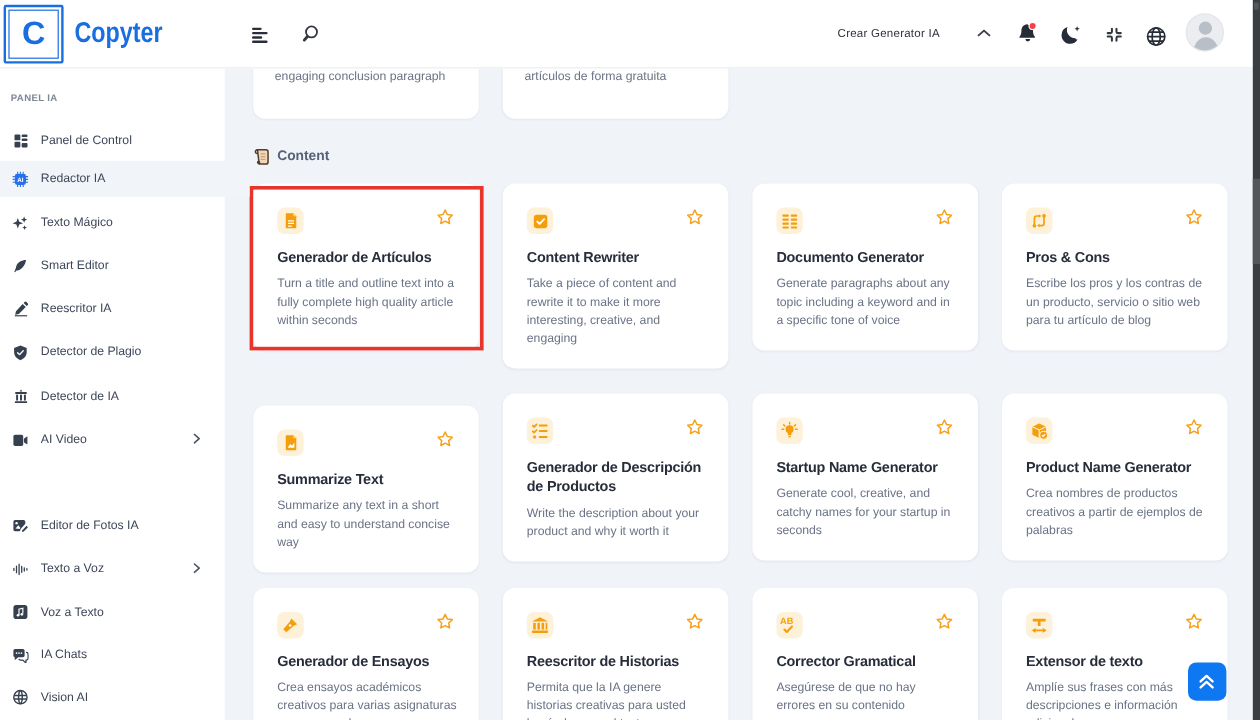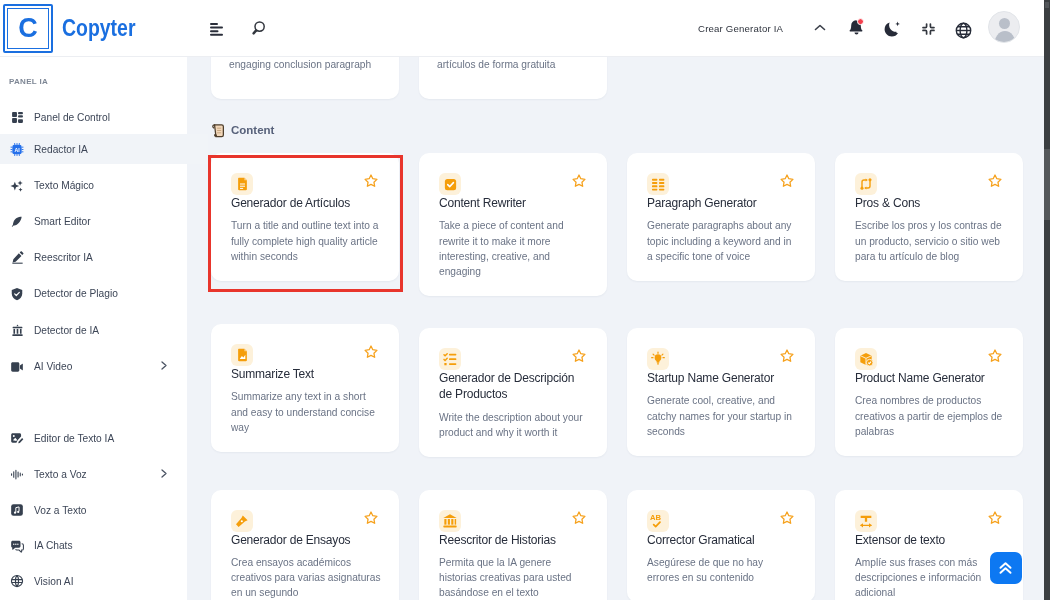--- a/index.html
+++ b/index.html
@@ -18,21 +18,21 @@
 .mi{position:absolute;left:0;width:208px;height:36px;display:flex;align-items:center;font-size:10.2px;color:#3d4657}
 .mi .mic{position:absolute;left:10px;width:14px;height:14px;display:flex;align-items:center;justify-content:center}
 .mi .ml{position:absolute;left:34px}
 .mi.active{background:#f1f4f8;height:30px}
 .mi .chev{position:absolute;left:161px;color:#525b6b;font-size:9px}
 
 main{position:absolute;left:187px;top:57px;width:857px;height:543px;background:#f0f3f8;overflow:hidden}
 .card{position:absolute;width:187.5px;background:#fff;border-radius:10px;box-shadow:0 1px 2px rgba(25,40,70,0.05);padding:20px 20px 16.5px}
 .crow{display:flex;justify-content:space-between;align-items:flex-start;height:22px}
 .chip{width:22px;height:22px;border-radius:6px;background:#fdf1da;display:flex;align-items:center;justify-content:center}
-.ctitle{font-size:12px;line-height:16.3px;font-weight:normal;color:#272d3b;letter-spacing:-0.2px;white-space:nowrap}
+.ctitle{margin-top:11px;font-size:12px;line-height:16.3px;font-weight:bold;color:#272d3b;letter-spacing:-0.2px;white-space:nowrap}
 .cdesc{margin-top:7px;font-size:10.2px;line-height:15.3px;color:#6a7385;white-space:nowrap}
 .pcard{position:absolute;width:187.5px;height:200px;top:-158.5px;background:#fff;border-radius:10px;box-shadow:0 1px 2px rgba(25,40,70,0.05)}
 .ptext{position:absolute;left:18px;bottom:26.5px;font-size:10.2px;line-height:15.3px;color:#6a7385}
 .sechead{position:absolute;left:24px;top:65.5px;display:flex;align-items:center}
 .sechead span{margin-left:6px;font-size:11.5px;font-weight:bold;color:#57617a}
 .redbox{position:absolute;left:20.5px;top:98px;width:195.5px;height:137px;border:3px solid #e8352c;z-index:3}
 
 .sbar{position:absolute;left:1044px;top:0;width:6px;height:600px;background:#3b3e41;z-index:9}
 .sbar .thumb{position:absolute;left:0;top:149px;width:6px;height:71px;background:#54575a}
 .sbar .stop{position:absolute;left:1px;top:2px;width:4px;height:6px;background:#53565a}
@@ -185,21 +185,21 @@
       </div>
   <div class="mi" style="top:363.0px">
         <span class="mic">
           <svg width="15" height="14" viewBox="0 0 24 24">
             <path d="M2 6.5C2 5.1 3.1 4 4.5 4h12C17.9 4 19 5.1 19 6.5v3L13 16l-2 4H4.5C3.1 20 2 18.9 2 17.5z" fill="#36404f"></path>
             <circle cx="6.5" cy="8.5" r="1.7" fill="#fff"></circle>
             <path d="M5 16l4-4.5 3 3.5-1 2z" fill="#fff"></path>
             <path d="M14.8 18.5l6-6.3 2 2-6 6.3-2.6.6z" fill="#36404f"></path>
           </svg>
         </span>
-        <span class="ml">Editor de Texto IA</span>
+        <span class="ml">Editor de Fotos IA</span>
       </div>
   <div class="mi" style="top:399.0px">
         <span class="mic">
           <svg width="14" height="13" viewBox="0 0 24 24">
             <g stroke="#36404f" stroke-width="2" stroke-linecap="round">
               <path d="M2 10.5v3M6 7v10M10 4v16M14 7.5v9M18 9.5v5M22 11v2"></path>
             </g>
           </svg>
         </span>
         <span class="ml">Texto a Voz</span>
@@ -306,21 +306,21 @@
                 <rect x="13.5" y="9" width="8" height="3" rx="1"></rect>
                 <rect x="13.5" y="14" width="8" height="3" rx="1"></rect>
                 <rect x="13.5" y="19" width="8" height="2.6" rx="1"></rect>
               </g>
             </svg>
           </span>
           <svg width="16" height="16" viewBox="0 0 24 24">
             <path d="M12 3l2.7 5.6 6.2.9-4.5 4.3 1.1 6.1L12 17l-5.5 2.9 1.1-6.1-4.5-4.3 6.2-.9z" fill="none" stroke="#f6a11c" stroke-width="1.9" stroke-linejoin="round"></path>
           </svg>
         </div>
-    <div class="ctitle">Paragraph Generator</div>
+    <div class="ctitle">Documento Generator</div>
     <div class="cdesc">Generate paragraphs about any<br>topic including a keyword and in<br>a specific tone of voice</div>
   </div>
   <div class="card" style="left:648px;top:96px">
     <div class="crow">
           <span class="chip">
             <svg width="16" height="16" viewBox="0 0 24 24">
               <g fill="none" stroke="#f59e0b" stroke-width="2.1" stroke-linecap="round">
                 <path d="M6 16V9c0-1.7 1.3-3 3-3h2.5"></path>
                 <path d="M18 8v7c0 1.7-1.3 3-3 3h-2.5"></path>
               </g>
@@ -331,21 +331,21 @@
               </g>
             </svg>
           </span>
           <svg width="16" height="16" viewBox="0 0 24 24">
             <path d="M12 3l2.7 5.6 6.2.9-4.5 4.3 1.1 6.1L12 17l-5.5 2.9 1.1-6.1-4.5-4.3 6.2-.9z" fill="none" stroke="#f6a11c" stroke-width="1.9" stroke-linejoin="round"></path>
           </svg>
         </div>
     <div class="ctitle">Pros &amp; Cons</div>
     <div class="cdesc">Escribe los pros y los contras de<br>un producto, servicio o sitio web<br>para tu artículo de blog</div>
   </div>
-  <div class="card" style="left:24px;top:267px">
+  <div class="card" style="left:24px;top:281px">
     <div class="crow">
           <span class="chip">
             <svg width="15" height="16" viewBox="0 0 24 24">
               <path d="M5 3.5C5 2.7 5.7 2 6.5 2H15l4 4v14.5c0 .8-.7 1.5-1.5 1.5h-11c-.8 0-1.5-.7-1.5-1.5z" fill="#f59e0b"></path>
               <path d="M15 2l4 4h-4z" fill="#fbd38d"></path>
               <path d="M7.5 18.5l3.5-5 2.5 2.5 3-4.5v7z" fill="#fff"></path>
             </svg>
           </span>
           <svg width="16" height="16" viewBox="0 0 24 24">
             <path d="M12 3l2.7 5.6 6.2.9-4.5 4.3 1.1 6.1L12 17l-5.5 2.9 1.1-6.1-4.5-4.3 6.2-.9z" fill="none" stroke="#f6a11c" stroke-width="1.9" stroke-linejoin="round"></path>

